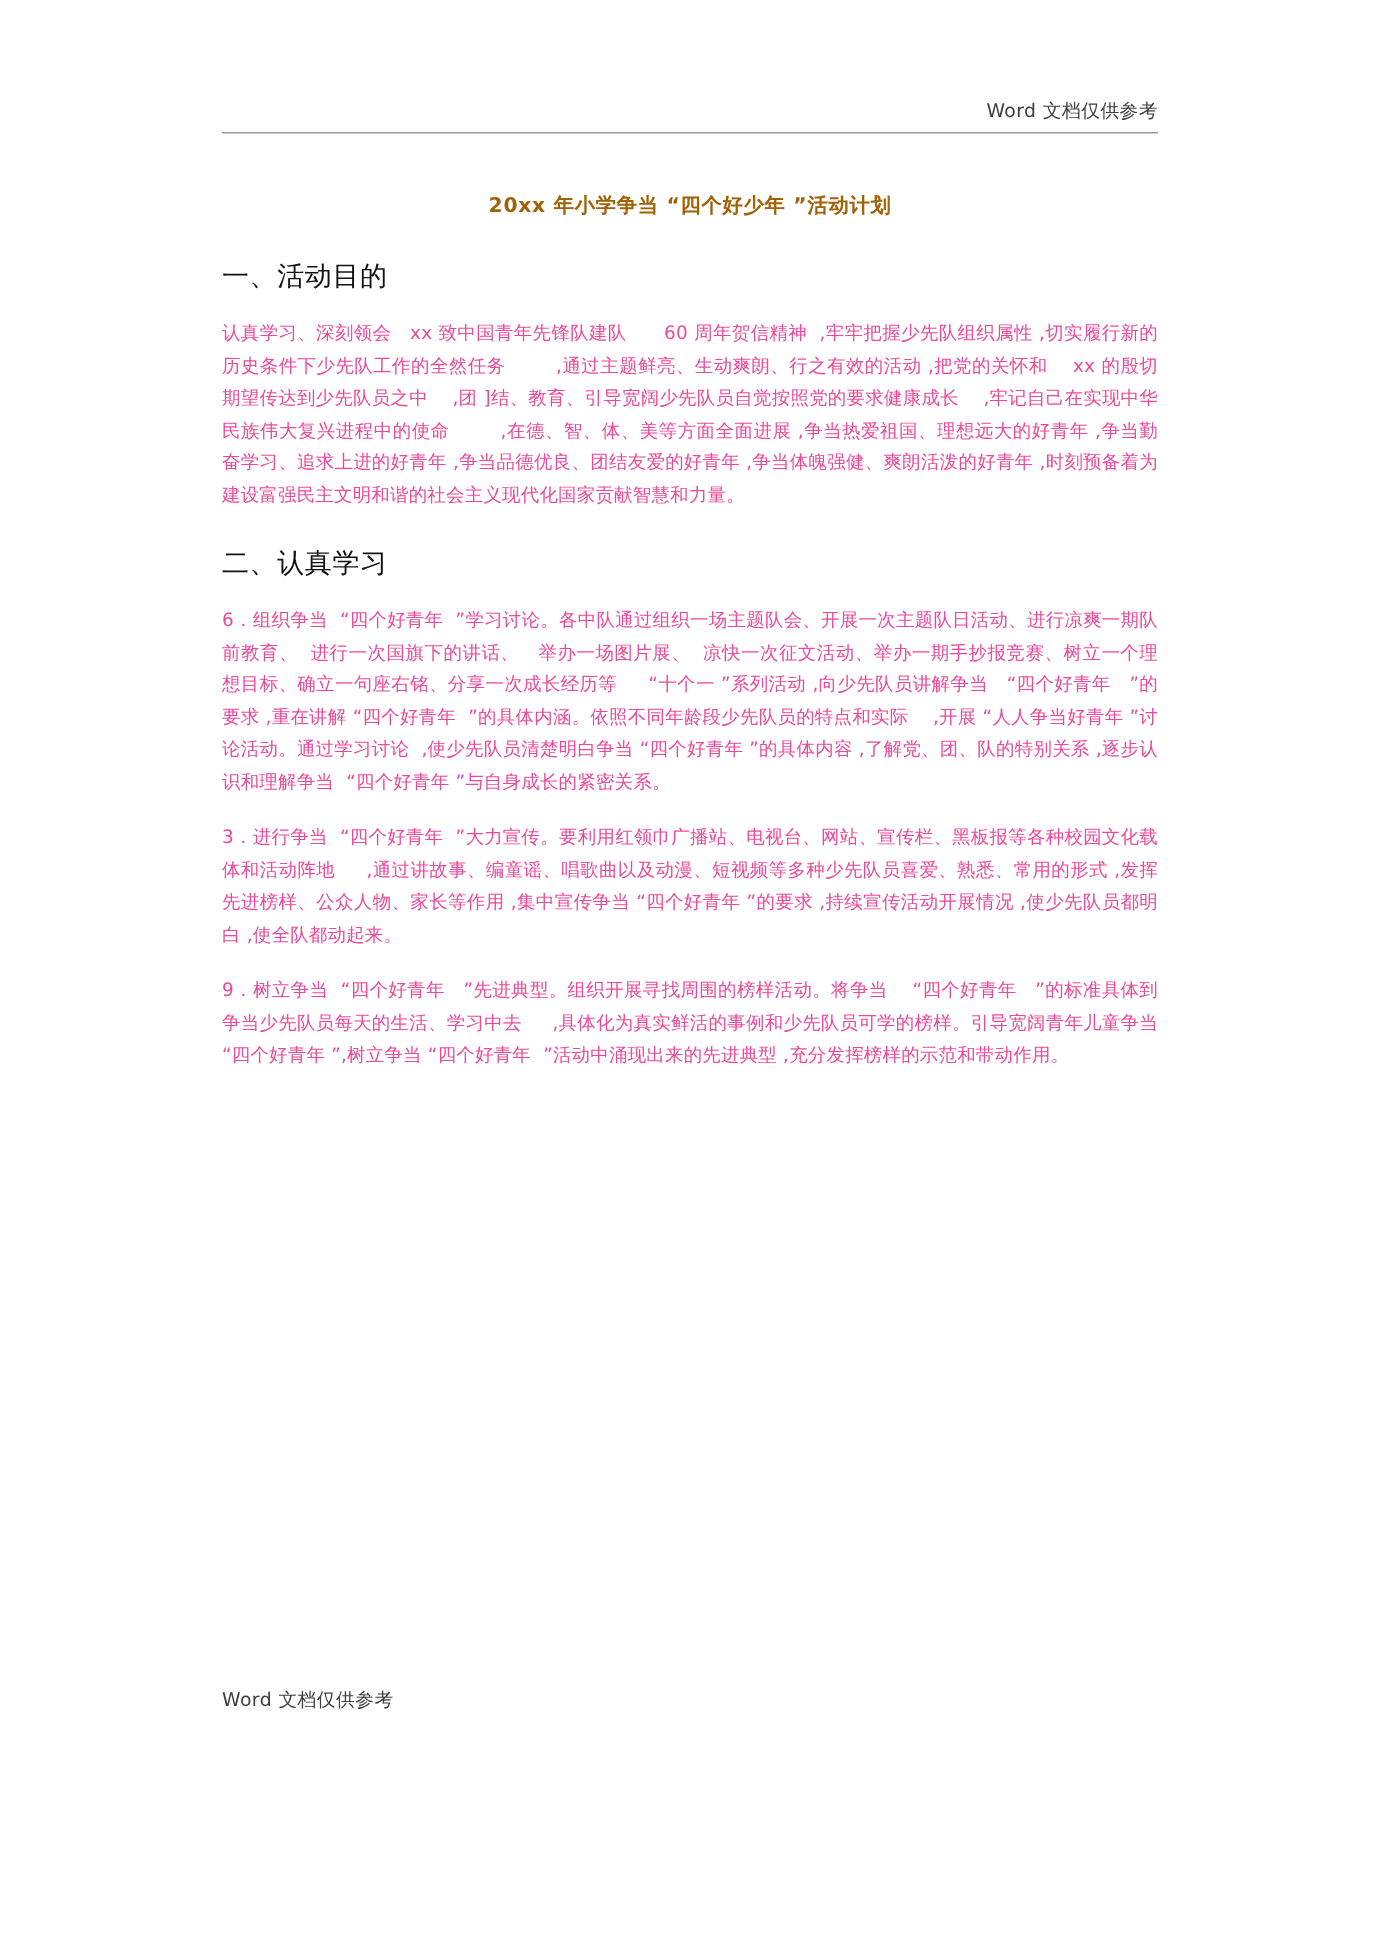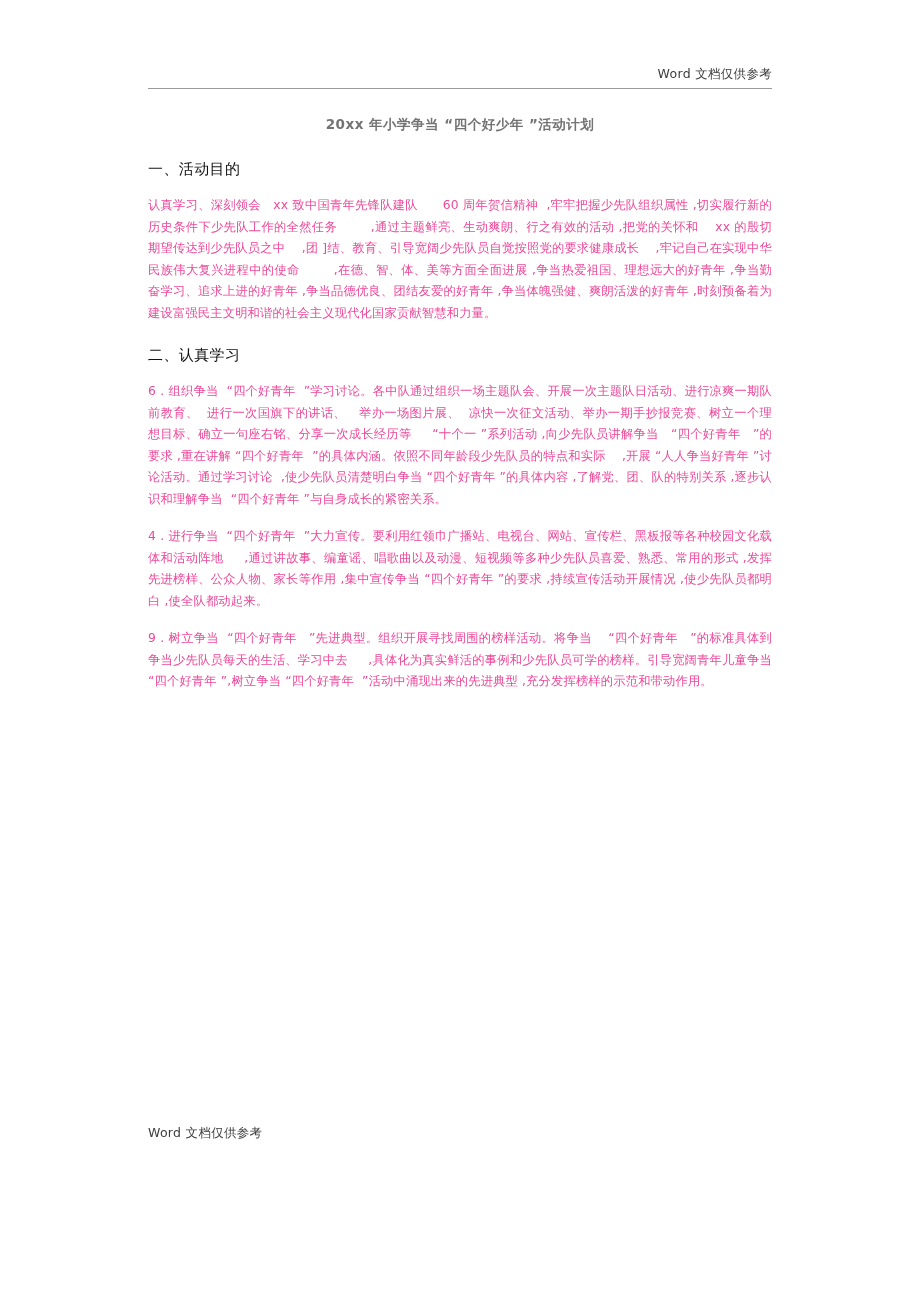--- a/index.html
+++ b/index.html
@@ -41,26 +41,26 @@
   .content {
     position: absolute;
     top: 108px;
     left: 148px;
     width: 624px;
   }
   .doc-title {
     text-align: center;
     font-size: 13.5px;
     font-weight: bold;
-    color: #737373;
-    margin: 8px 0 26px 0;
+    color: #a16207;
+    margin: 20px 0 26px 0;
     letter-spacing: 0.5px;
   }
   .section-heading {
-    font-size: 15px;
+    font-size: 18px;
     color: #111;
     margin: 22px 0 16px 0;
     letter-spacing: 0.4px;
   }
   p.para {
     font-size: 12.3px;
     line-height: 21.5px;
     margin: 0 0 16px 0;
     color: #ec4899;
     text-align: justify;
@@ -88,21 +88,21 @@
 
   <div class="content">
 
     <div class="doc-title">20xx 年小学争当 “四个好少年   ”活动计划</div>
 
     <div class="section-heading">一、活动目的</div>
     <p class="para nowrapish">认真学习、深刻领会   xx 致中国青年先锋队建队      60 周年贺信精神  ,牢牢把握少先队组织属性 ,切实履行新的历史条件下少先队工作的全然任务        ,通过主题鲜亮、生动爽朗、行之有效的活动 ,把党的关怀和    xx 的殷切期望传达到少先队员之中    ,团 ]结、教育、引导宽阔少先队员自觉按照党的要求健康成长    ,牢记自己在实现中华民族伟大复兴进程中的使命        ,在德、智、体、美等方面全面进展 ,争当热爱祖国、理想远大的好青年 ,争当勤奋学习、追求上进的好青年 ,争当品德优良、团结友爱的好青年 ,争当体魄强健、爽朗活泼的好青年 ,时刻预备着为建设富强民主文明和谐的社会主义现代化国家贡献智慧和力量。</p>
 
     <div class="section-heading">二、认真学习</div>
     <p class="para nowrapish">6．组织争当  “四个好青年  ”学习讨论。各中队通过组织一场主题队会、开展一次主题队日活动、进行凉爽一期队前教育、  进行一次国旗下的讲话、   举办一场图片展、  凉快一次征文活动、举办一期手抄报竞赛、树立一个理想目标、确立一句座右铭、分享一次成长经历等     “十个一 ”系列活动 ,向少先队员讲解争当   “四个好青年   ”的要求 ,重在讲解 “四个好青年  ”的具体内涵。依照不同年龄段少先队员的特点和实际    ,开展 “人人争当好青年 ”讨论活动。通过学习讨论  ,使少先队员清楚明白争当 “四个好青年 ”的具体内容 ,了解党、团、队的特别关系 ,逐步认识和理解争当  “四个好青年 ”与自身成长的紧密关系。</p>
-    <p class="para nowrapish">4．进行争当  “四个好青年  ”大力宣传。要利用红领巾广播站、电视台、网站、宣传栏、黑板报等各种校园文化载体和活动阵地     ,通过讲故事、编童谣、唱歌曲以及动漫、短视频等多种少先队员喜爱、熟悉、常用的形式 ,发挥先进榜样、公众人物、家长等作用 ,集中宣传争当 “四个好青年 ”的要求 ,持续宣传活动开展情况 ,使少先队员都明白 ,使全队都动起来。</p>
+    <p class="para nowrapish">3．进行争当  “四个好青年  ”大力宣传。要利用红领巾广播站、电视台、网站、宣传栏、黑板报等各种校园文化载体和活动阵地     ,通过讲故事、编童谣、唱歌曲以及动漫、短视频等多种少先队员喜爱、熟悉、常用的形式 ,发挥先进榜样、公众人物、家长等作用 ,集中宣传争当 “四个好青年 ”的要求 ,持续宣传活动开展情况 ,使少先队员都明白 ,使全队都动起来。</p>
     <p class="para nowrapish">9．树立争当  “四个好青年   ”先进典型。组织开展寻找周围的榜样活动。将争当    “四个好青年   ”的标准具体到争当少先队员每天的生活、学习中去     ,具体化为真实鲜活的事例和少先队员可学的榜样。引导宽阔青年儿童争当   “四个好青年 ”,树立争当 “四个好青年  ”活动中涌现出来的先进典型 ,充分发挥榜样的示范和带动作用。</p>
 
 
   </div>
 
   <div class="footer-note">Word 文档仅供参考</div>
 
 </div>
 
 </body></html>

